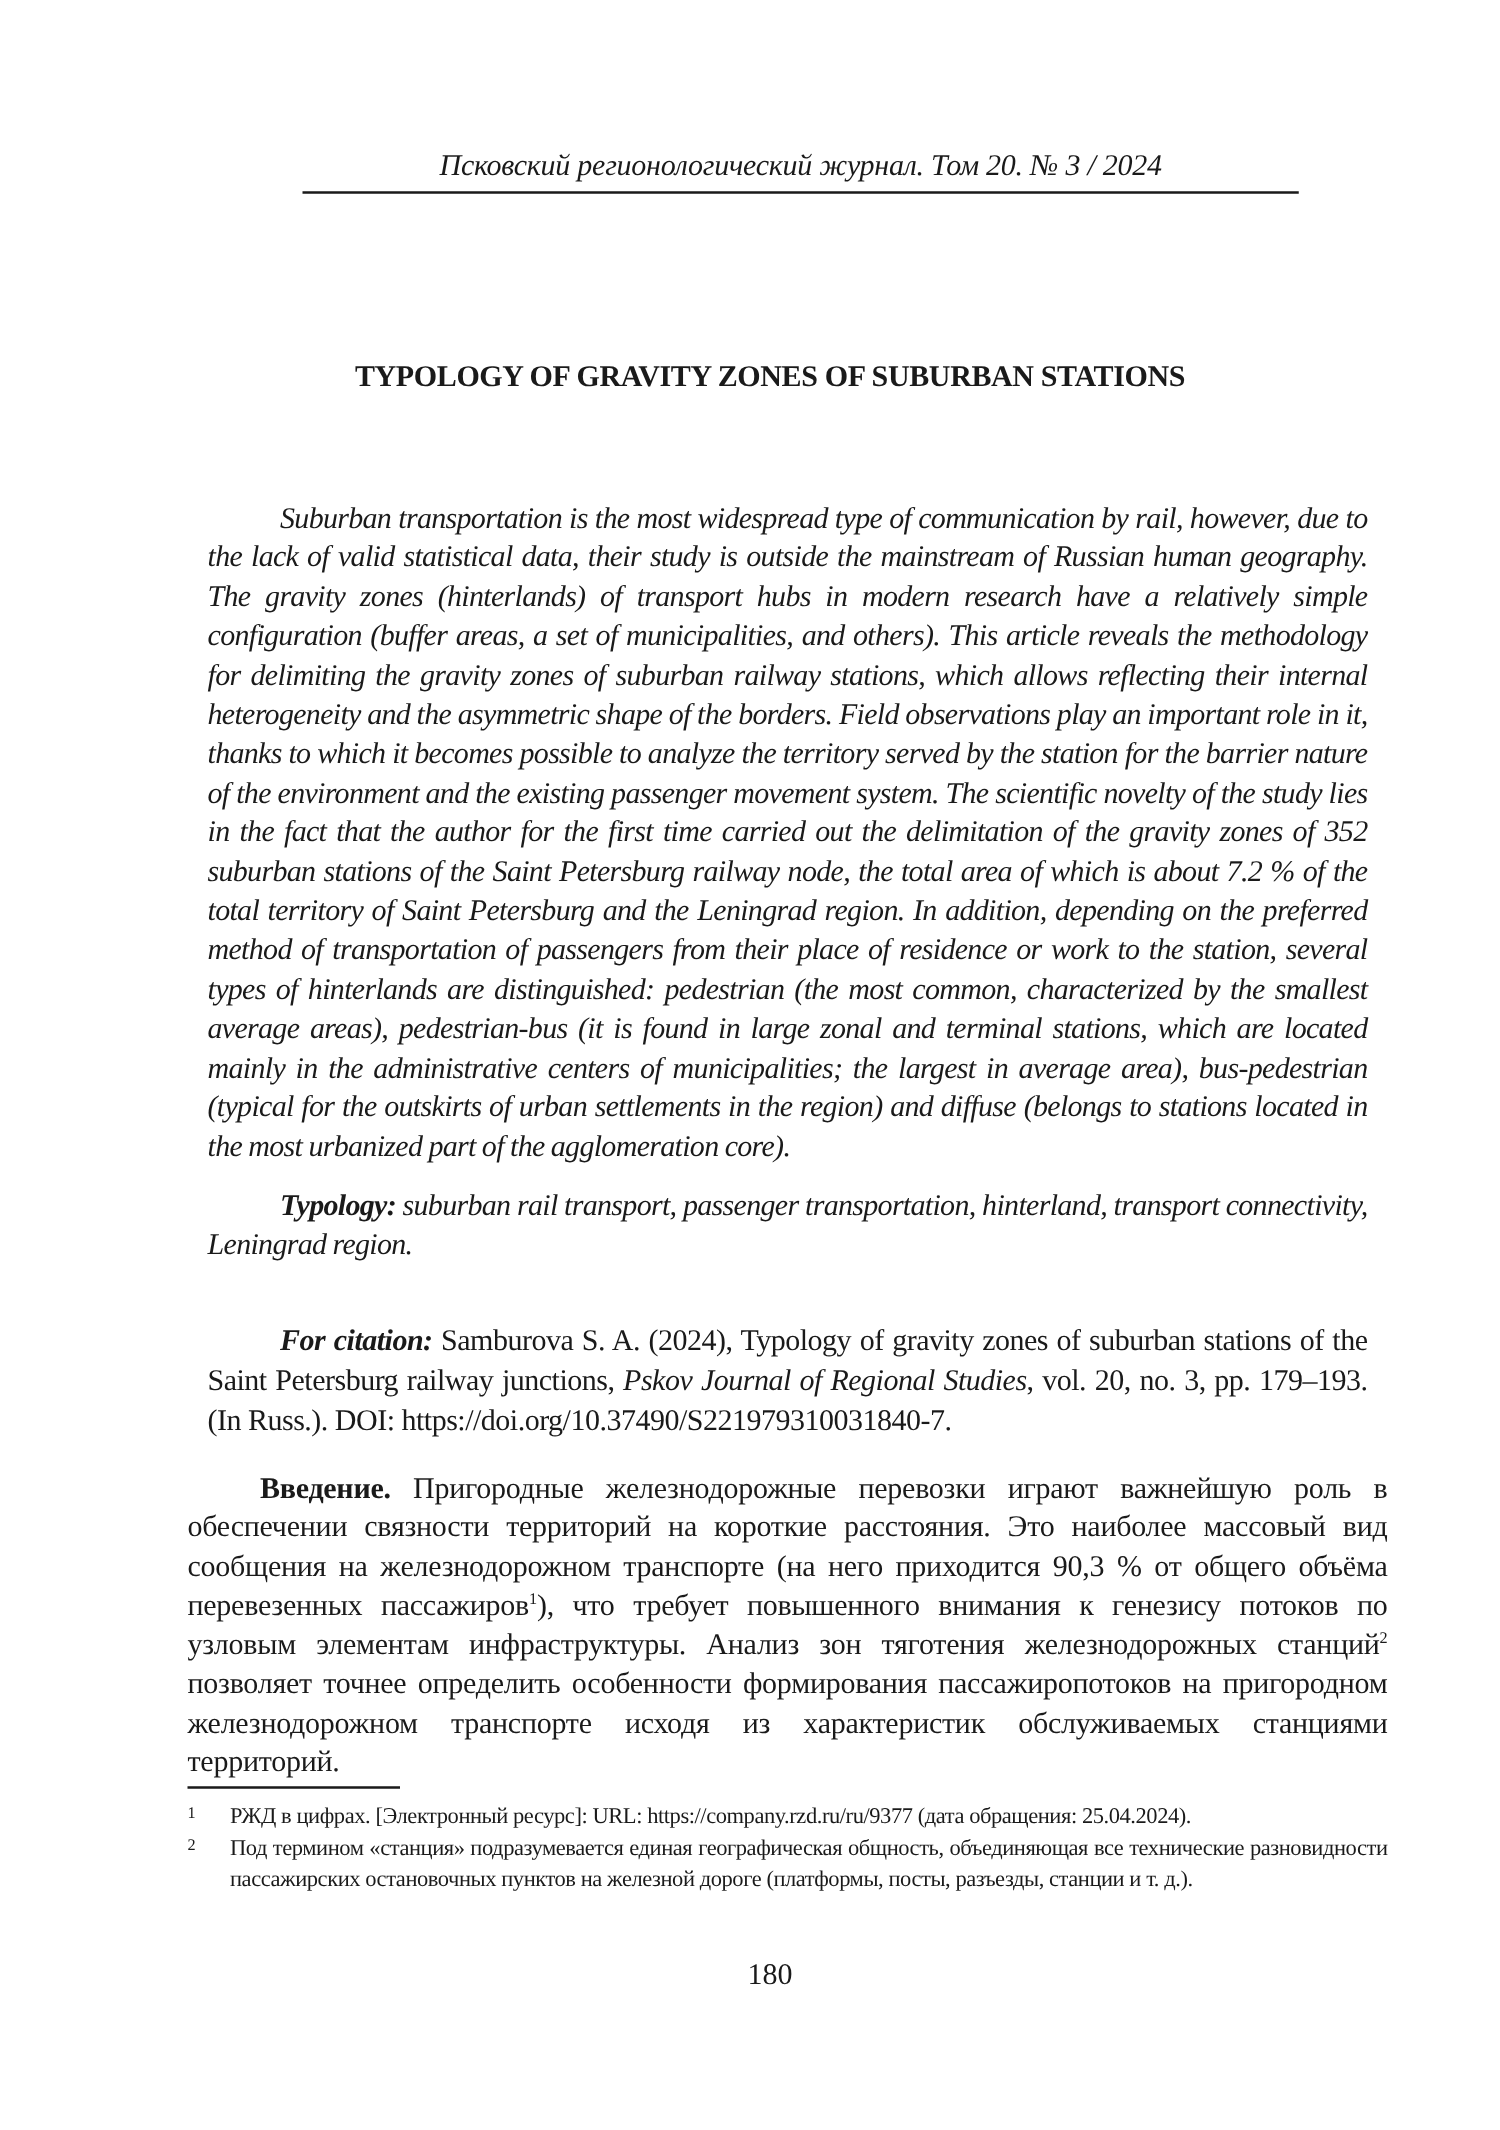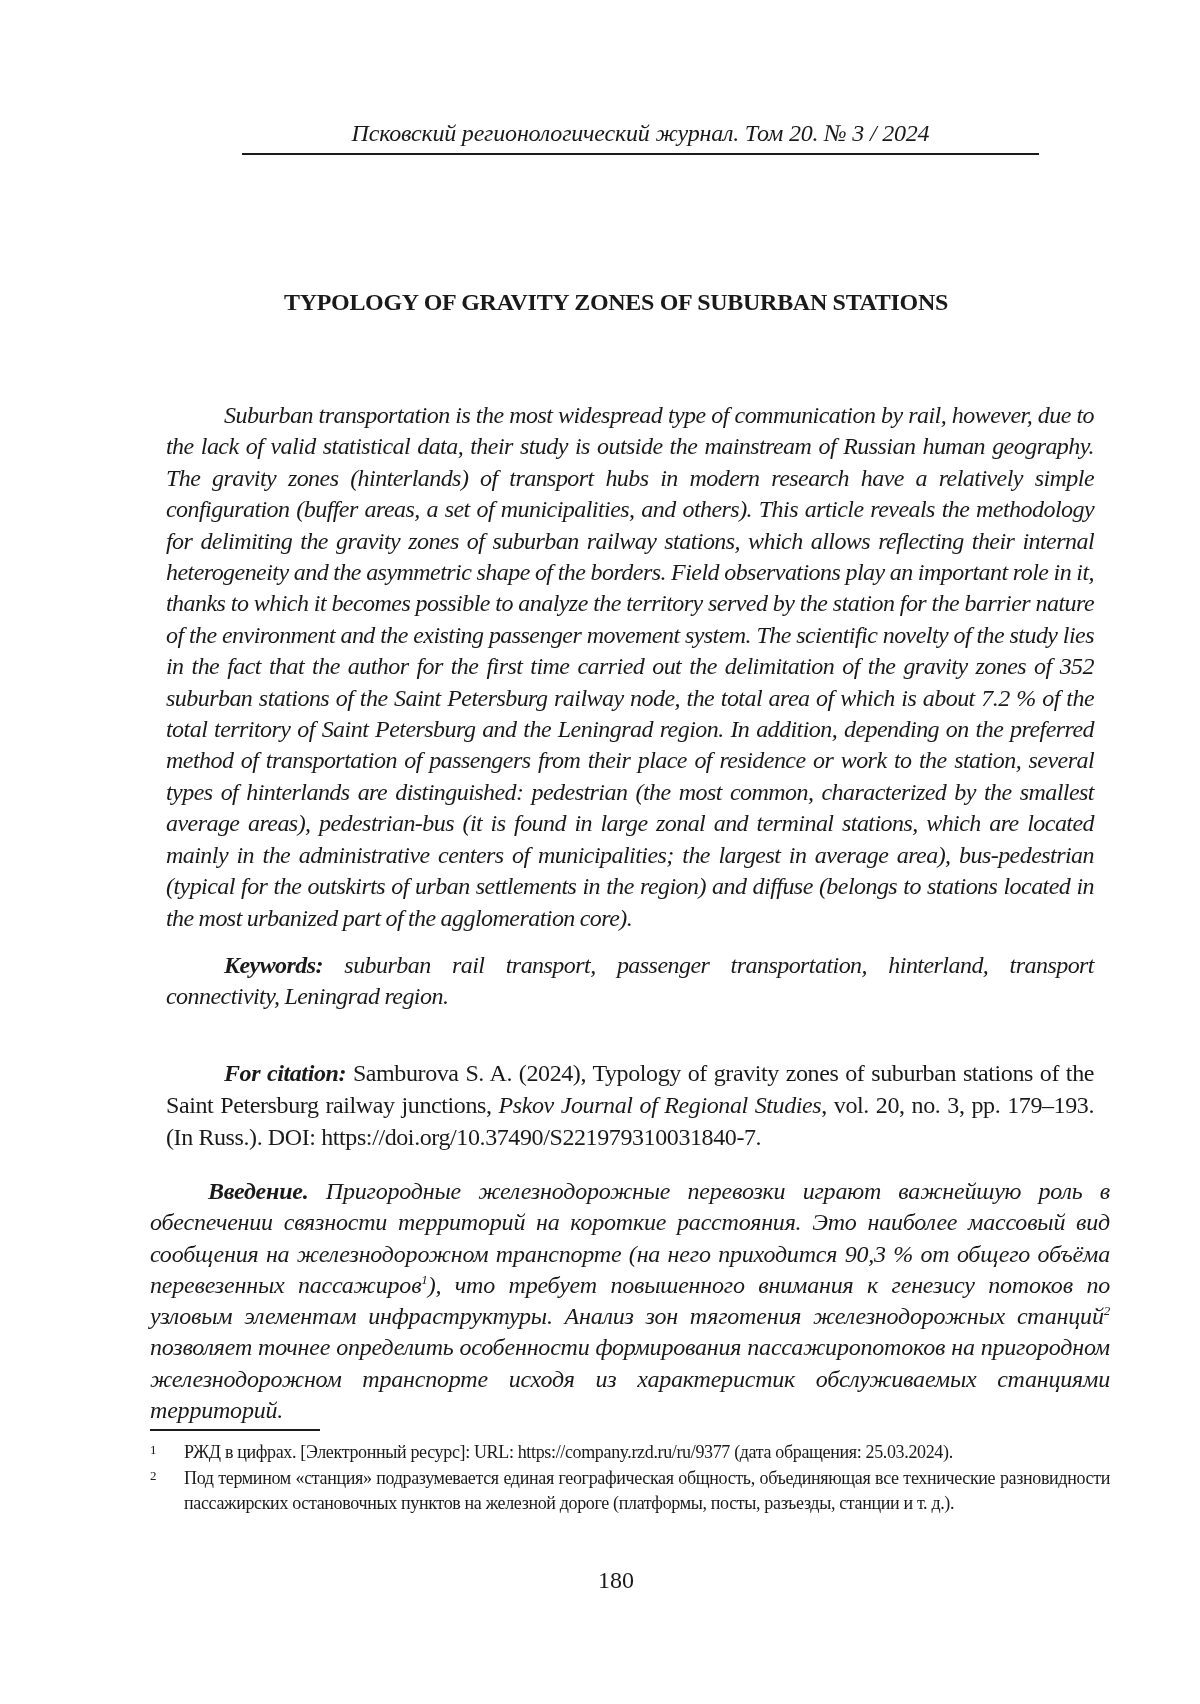--- a/index.html
+++ b/index.html
@@ -86,21 +86,20 @@
       letter-spacing: -0.4px;
     }
     .citation p { margin: 16px; }
     .ital { font-style: italic; }
     .intro {
       top: 1176px;
       font-size: 24px;
       line-height: 31.3px;
       text-align: justify;
       letter-spacing: -0.2px;
-      font-style: italic;
     }
     .intro p { margin: 0; }
     sup { font-size: 13px; line-height: 0; vertical-align: 9px; }
     .fn-rule {
       position: absolute;
       left: 134px;
       top: 1429px;
       width: 170px;
       border-top: 2px solid #1a1a1a;
     }
@@ -138,37 +137,37 @@
   <div class="running-head">Псковский регионологический журнал. Том 20. № 3 / 2024</div>
   <div class="head-rule"></div>
 
 
   <div class="title-block">
     <div>TYPOLOGY OF GRAVITY ZONES OF SUBURBAN STATIONS</div>
   </div>
 
   <div class="col abstract">
     <p class="indent">Suburban transportation is the most widespread type of communication by rail, however, due to the lack of valid statistical data, their study is outside the mainstream of Russian human geography. The gravity zones (hinterlands) of transport hubs in modern research have a relatively simple configuration (buffer areas, a set of municipalities, and others). This article reveals the methodology for delimiting the gravity zones of suburban railway stations, which allows reflecting their internal heterogeneity and the asymmetric shape of the borders. Field observations play an important role in it, thanks to which it becomes possible to analyze the territory served by the station for the barrier nature of the environment and the existing passenger movement system. The scientific novelty of the study lies in the fact that the author for the first time carried out the delimitation of the gravity zones of 352 suburban stations of the Saint Petersburg railway node, the total area of which is about 7.2 % of the total territory of Saint Petersburg and the Leningrad region. In addition, depending on the preferred method of transportation of passengers from their place of residence or work to the station, several types of hinterlands are distinguished: pedestrian (the most common, characterized by the smallest average areas), pedestrian-bus (it is found in large zonal and terminal stations, which are located mainly in the administrative centers of municipalities; the largest in average area), bus-pedestrian (typical for the outskirts of urban settlements in the region) and diffuse (belongs to stations located in the most urbanized part of the agglomeration core).</p>
-    <p class="indent"><span class="bold">Keywords:</span><span> suburban rail transport, passenger transportation, hinterland, transport connectivity, Leningrad region.</span></p>
+    <p class="indent"><span class="bold">Typology:</span><span> suburban rail transport, passenger transportation, hinterland, transport connectivity, Leningrad region.</span></p>
   </div>
 
   <div class="col citation">
     <p class="indent"><span class="bold ital">For citation:</span><span> Samburova S. A. (2024), Typology of gravity zones of suburban stations of the Saint Petersburg railway junctions, </span><span class="ital">Pskov Journal of Regional Studies</span><span>, vol. 20, no. 3, pp. 179–193. (In Russ.). DOI: https://doi.org/10.37490/S221979310031840-7.</span></p>
   </div>
 
   <div class="col intro">
     <p class="indent"><span class="bold">Введение.</span><span> Пригородные железнодорожные перевозки играют важнейшую роль в обеспечении связности территорий на короткие расстояния. Это наиболее массовый вид сообщения на железнодорожном транспорте (на него приходится 90,3 % от общего объёма перевезенных пассажиров</span><sup>1</sup><span>), что требует повышенного внимания к генезису потоков по узловым элементам инфраструктуры. Анализ зон тяготения железнодорожных станций</span><sup>2</sup><span> позволяет точнее определить особенности формирования пассажиропотоков на пригородном железнодорожном транспорте исходя из характеристик обслуживаемых станциями территорий.</span></p>
   </div>
 
   <div class="fn-rule"></div>
 
   <div class="col footnotes">
     <div class="fn">
       <span class="fn-num">1</span>
-      <span>РЖД в цифрах. [Электронный ресурс]: URL: https://company.rzd.ru/ru/9377 (дата обращения: 25.03.2024).</span>
+      <span>РЖД в цифрах. [Электронный ресурс]: URL: https://company.rzd.ru/ru/9377 (дата обращения: 25.04.2024).</span>
     </div>
     <div class="fn">
       <span class="fn-num">2</span>
       <span>Под термином «станция» подразумевается единая географическая общность, объединяющая все технические разновидности пассажирских остановочных пунктов на железной дороге (платформы, посты, разъезды, станции и т. д.).</span>
     </div>
   </div>
 
   <div class="page-number">180</div>
 
 </div>

